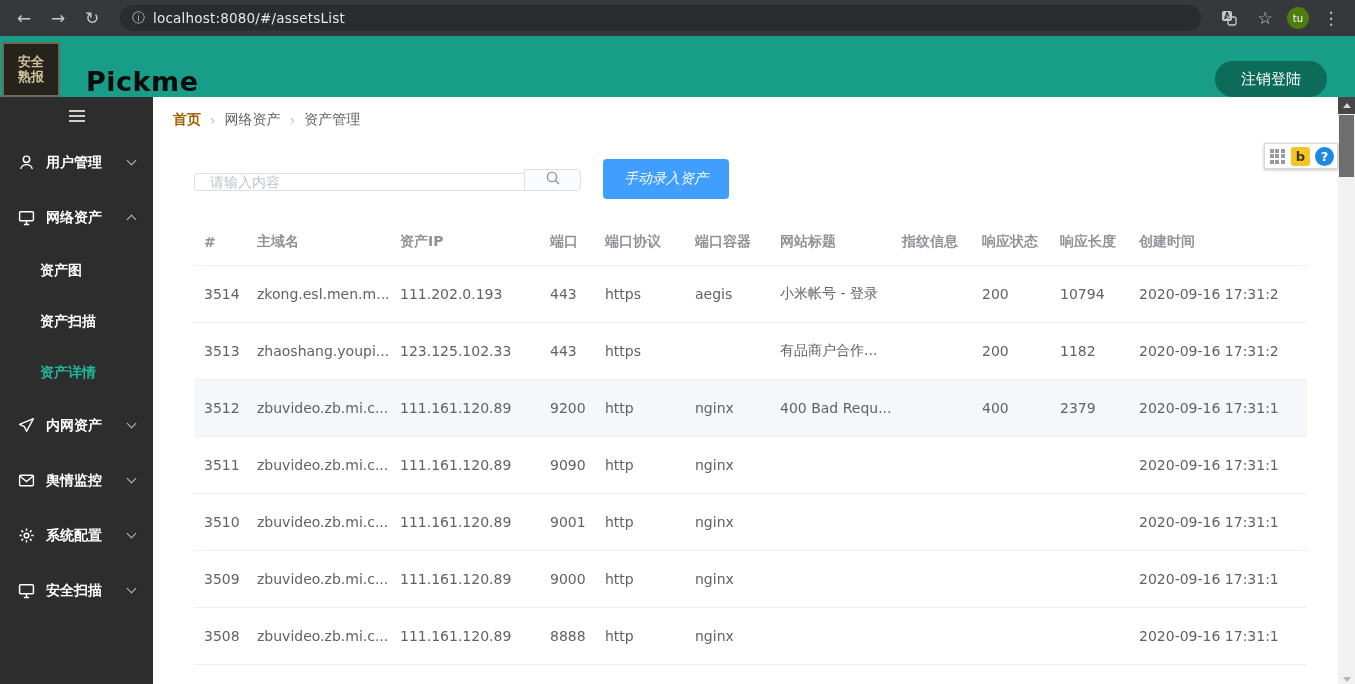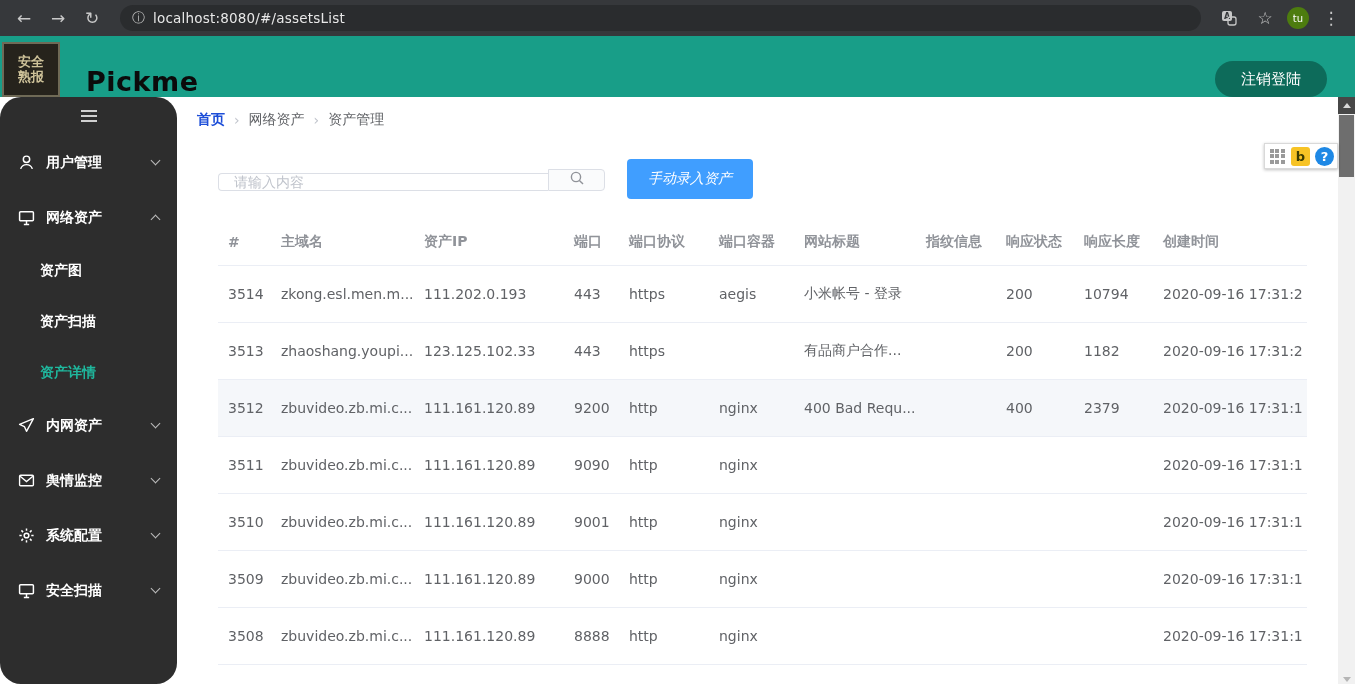--- a/index.html
+++ b/index.html
@@ -16,36 +16,36 @@
   .avatar { width:22px; height:22px; border-radius:50%; background:#4d7c0f; color:#fff; font-size:10px; display:flex; align-items:center; justify-content:center; }
 
   
   .app-header { height:61px; background:#189e88; display:flex; align-items:flex-end; padding:0 28px 0 2px; }
   .logo { width:58px; height:55px; background:#26231c; border:2px solid #6f6a56; color:#cfc39a; font-family:"DejaVu Serif","Liberation Serif",serif; display:flex; flex-direction:column; align-items:center; justify-content:center; line-height:1.1; font-size:13px; font-weight:bold; }
   .brand { color:#0b0b0b; font-size:27px; font-weight:bold; margin-left:26px; letter-spacing:.5px; }
   .logout-btn { margin-left:auto; background:#0d6b5a; color:#fff; border:none; border-radius:18px; height:36px; padding:0 26px; font-size:15px; cursor:pointer; font-family:inherit; }
 
   
   .layout { display:flex; height:587px; }
-  .sidebar { width:177px; background:#2d2d2d; flex-shrink:0; overflow:hidden;border-radius:21px; }
+  .sidebar { width:153px; background:#2d2d2d; flex-shrink:0; overflow:hidden; }
   .collapse-row { height:38px; display:flex; align-items:center; justify-content:center; cursor:pointer; }
   .hamburger span { display:block; width:16px; height:2px; background:#cfcfcf; margin:3px 0; }
   .menu-item { height:55px; display:flex; align-items:center; padding:0 18px; color:#fff; font-size:14px; font-weight:bold; cursor:pointer; }
   .mi-icon { width:17px; height:17px; margin-right:11px; display:flex; align-items:center; }
   .mi-icon svg { width:17px; height:17px; }
   .chev { width:7px; height:7px; border-right:1.5px solid #bdbdbd; border-bottom:1.5px solid #bdbdbd; transform:rotate(45deg); margin-left:auto; margin-top:-4px; }
   .chev.up { transform:rotate(-135deg); margin-top:4px; }
   .submenu-item { height:51px; display:flex; align-items:center; padding-left:40px; color:#fff; font-size:14px; font-weight:bold; cursor:pointer; }
   .submenu-item.active { color:#1fb79d; }
 
   
   .main { flex:1; background:#fff; padding:14px 20px 0 20px; overflow:hidden; }
   .breadcrumb { display:flex; align-items:center; gap:9px; font-size:14px; }
   .bc-item { color:#606266; cursor:pointer; }
-  .bc-item.first { color:#1d4ed8; font-weight:bold; }
+  .bc-item.first { color:#a16207; font-weight:bold; }
   .bc-sep { color:#c0c4cc; font-size:14px; }
 
   .content { margin:30px 28px 0 21px; }
   .toolbar { display:flex; align-items:center; }
   .input-group { display:flex; width:387px; height:24px;align-items:flex-end; }
   .input-group input { flex:1; border:1px solid #dcdfe6; border-right:none; border-radius:4px 0 0 4px; padding:0 15px; font-size:14px; color:#606266; outline:none; font-family:inherit; }
   .input-group input::placeholder { color:#c0c4cc; }
   .search-append { width:57px; border:1px solid #dcdfe6; border-radius:0 4px 4px 0; background:#fafbfc; display:flex; align-items:center; justify-content:center; cursor:pointer; }
   .add-btn { margin-left:22px; height:40px; background:#409eff; color:#fff; border:none; border-radius:4px; padding:0 21px; font-size:14px; cursor:pointer; font-family:inherit;font-style:italic; }
 

